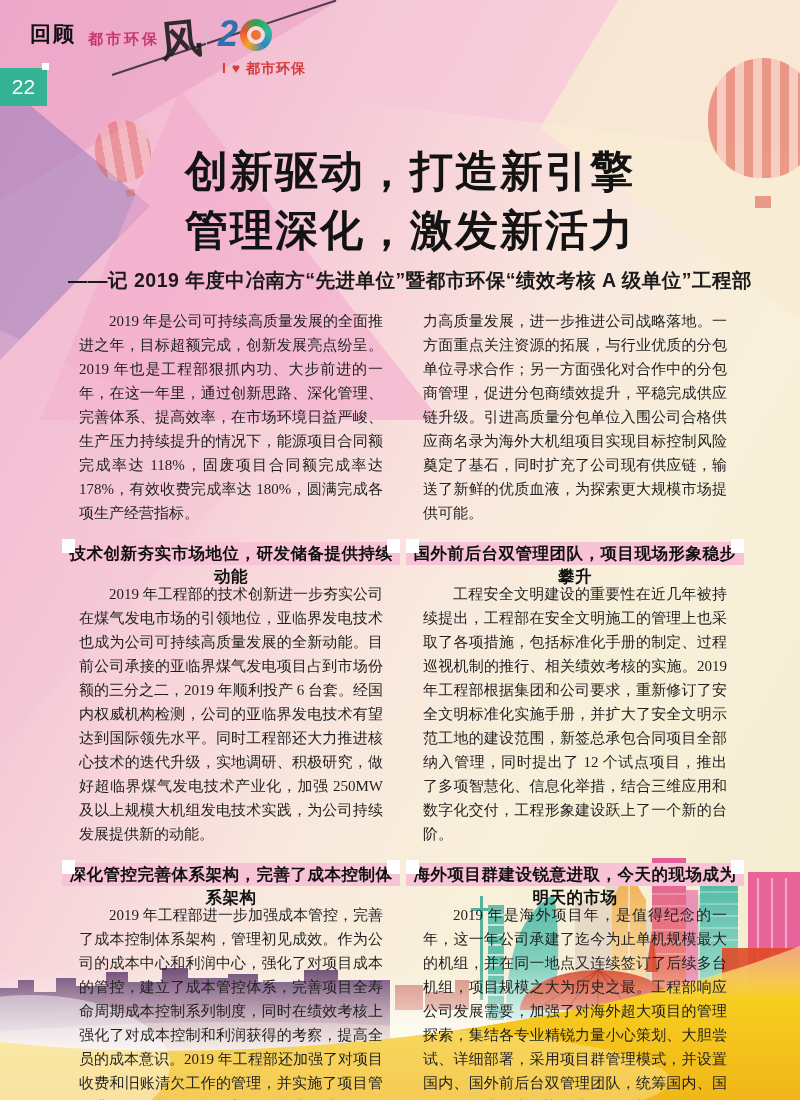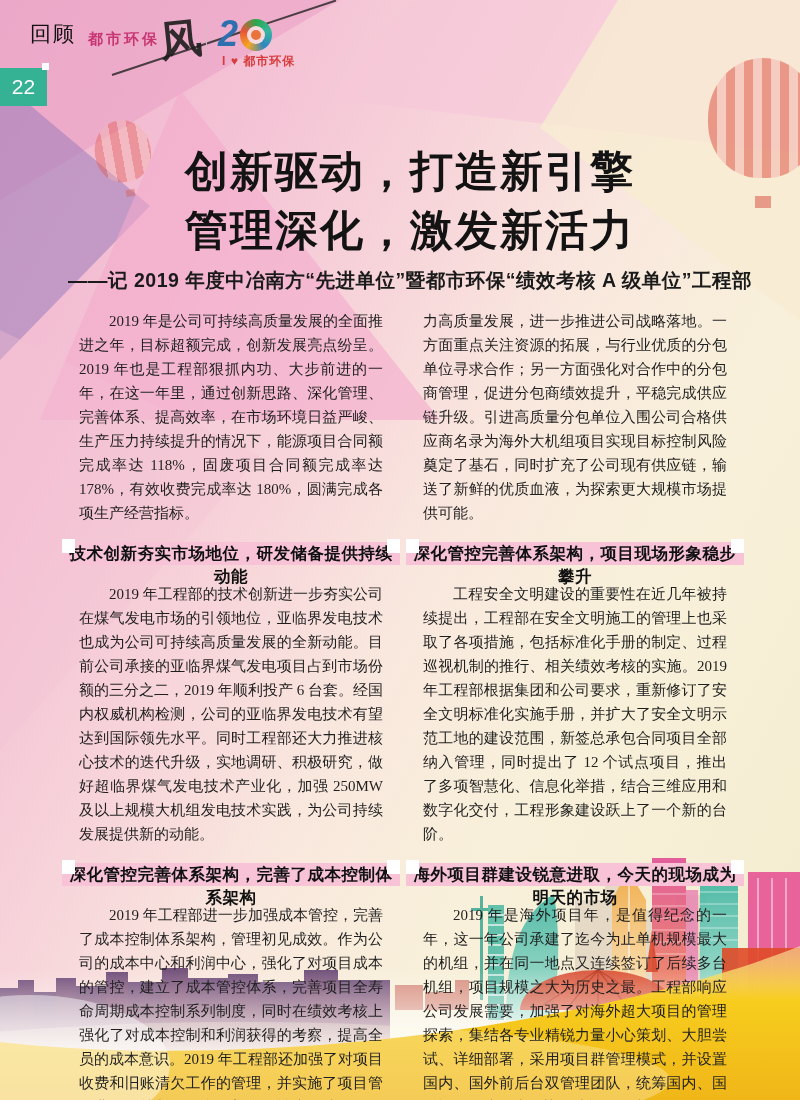--- a/index.html
+++ b/index.html
@@ -29,34 +29,34 @@
      background:repeating-linear-gradient(90deg,#e2574a 0 9px,#f3b6ae 9px 18px);}
   .balloon .basket{background:#d9574a;margin:4px auto 0;}
   .balloon-right{right:-18px;top:58px;opacity:.55;}
   .balloon-right .env{width:110px;height:120px;}
   .balloon-right .basket{width:16px;height:12px;margin-top:18px;}
   .balloon-left{left:96px;top:120px;opacity:.4;transform:rotate(-10deg);}
   .balloon-left .env{width:56px;height:62px;}
   .balloon-left .basket{width:9px;height:7px;margin-top:8px;}
 
   
-  .section-label{position:absolute;left:30px;top:20px;font-size:21px;font-weight:normal;color:#101010;letter-spacing:2px;}
+  .section-label{position:absolute;left:30px;top:20px;font-size:21px;font-weight:bold;color:#101010;letter-spacing:2px;}
   .diag-line{position:absolute;left:112px;top:74px;width:236px;height:2px;background:#222;
              transform:rotate(-18.4deg);transform-origin:left center;opacity:.8;}
   .brand{position:absolute;left:88px;top:30px;color:#be185d;font-size:15px;font-weight:bold;letter-spacing:3px;opacity:.8;}
   .brand-glyph{position:absolute;left:160px;top:12px;font-size:42px;font-weight:bold;color:#1c1c1c;
                font-family:"Liberation Serif",serif;transform:rotate(-6deg);opacity:.9;}
   .hdr-divider{position:absolute;left:206px;top:24px;width:1px;height:34px;background:#d8b8c2;}
   .anniv{position:absolute;left:218px;top:16px;display:flex;align-items:flex-start;}
   .anniv-2{font-size:36px;line-height:36px;font-weight:bold;font-style:italic;color:#2e6fb0;}
   .anniv-0{width:32px;height:32px;border-radius:50%;margin-left:2px;margin-top:3px;position:relative;
            background:conic-gradient(#2ba84a,#36b5a0,#2f86c0,#f5a623,#e8533a,#2ba84a);}
   .anniv-0::after{content:"";position:absolute;inset:7px;border-radius:50%;background:#f7d9de;}
   .anniv-0::before{content:"";position:absolute;inset:11px;border-radius:50%;background:#e8743a;z-index:1;}
-  .anniv-sub{position:absolute;left:222px;top:53px;font-size:12px;color:#d63c3c;font-weight:bold;letter-spacing:1px;white-space:nowrap;}
+  .anniv-sub{position:absolute;left:222px;top:60px;font-size:14px;color:#d63c3c;font-weight:bold;letter-spacing:1px;white-space:nowrap;}
   .page-tab{position:absolute;left:0;top:68px;width:47px;height:38px;background:#35b193;
             color:#fff;font-size:21px;display:flex;align-items:center;justify-content:center;text-align:center;}
   .page-tab-corner{position:absolute;left:42px;top:63px;width:7px;height:7px;background:#fff;}
 
   
   .title-block{position:absolute;left:60px;right:40px;top:142px;text-align:center;color:#131313;}
   .title-line{font-size:43px;line-height:59px;font-weight:bold;letter-spacing:2px;}
   .subtitle{margin-top:7px;font-size:19.5px;font-weight:600;letter-spacing:.5px;color:#1a1a1a;}
 
   
@@ -251,19 +251,19 @@
     <div class="sec-h">技术创新夯实市场地位，研发储备提供持续动能</div>
     <p>2019 年工程部的技术创新进一步夯实公司在煤气发电市场的引领地位，亚临界发电技术也成为公司可持续高质量发展的全新动能。目前公司承接的亚临界煤气发电项目占到市场份额的三分之二，2019 年顺利投产 6 台套。经国内权威机构检测，公司的亚临界发电技术有望达到国际领先水平。同时工程部还大力推进核心技术的迭代升级，实地调研、积极研究，做好超临界煤气发电技术产业化，加强 250MW 及以上规模大机组发电技术实践，为公司持续发展提供新的动能。</p>
     <div class="sec-h">深化管控完善体系架构，完善了成本控制体系架构</div>
     <p>2019 年工程部进一步加强成本管控，完善了成本控制体系架构，管理初见成效。作为公司的成本中心和利润中心，强化了对项目成本的管控，建立了成本管控体系，完善项目全寿命周期成本控制系列制度，同时在绩效考核上强化了对成本控制和利润获得的考察，提高全员的成本意识。2019 年工程部还加强了对项目收费和旧账清欠工作的管理，并实施了项目管理费用预算制，在合同额增幅较大的情况下，在建项目欠款较往年相比比例大幅降低，整体备用金也降到了历史新低。</p>
     <div class="sec-h">供应链提档实现价值再造，奠定公司品牌坚实基础</div>
     <p>2019 年，工程部通过供应链升级助</p>
   </div>
 
   <div class="col col-right">
     <p class="no-indent">力高质量发展，进一步推进公司战略落地。一方面重点关注资源的拓展，与行业优质的分包单位寻求合作；另一方面强化对合作中的分包商管理，促进分包商绩效提升，平稳完成供应链升级。引进高质量分包单位入围公司合格供应商名录为海外大机组项目实现目标控制风险奠定了基石，同时扩充了公司现有供应链，输送了新鲜的优质血液，为探索更大规模市场提供可能。</p>
-    <div class="sec-h">深化管控完善体系架构，项目现场形象稳步攀升</div>
+    <div class="sec-h">国外前后台双管理团队，项目现场形象稳步攀升</div>
     <p>工程安全文明建设的重要性在近几年被持续提出，工程部在安全文明施工的管理上也采取了各项措施，包括标准化手册的制定、过程巡视机制的推行、相关绩效考核的实施。2019 年工程部根据集团和公司要求，重新修订了安全文明标准化实施手册，并扩大了安全文明示范工地的建设范围，新签总承包合同项目全部纳入管理，同时提出了 12 个试点项目，推出了多项智慧化、信息化举措，结合三维应用和数字化交付，工程形象建设跃上了一个新的台阶。</p>
     <div class="sec-h">海外项目群建设锐意进取，今天的现场成为明天的市场</div>
     <p>2019 年是海外项目年，是值得纪念的一年，这一年公司承建了迄今为止单机规模最大的机组，并在同一地点又连续签订了后续多台机组，项目规模之大为历史之最。工程部响应公司发展需要，加强了对海外超大项目的管理探索，集结各专业精锐力量小心策划、大胆尝试、详细部署，采用项目群管理模式，并设置国内、国外前后台双管理团队，统筹国内、国外资源，统一指挥协同建设。在印尼项目</p>
   </div>
 
 </div>
 
 </body></html>

